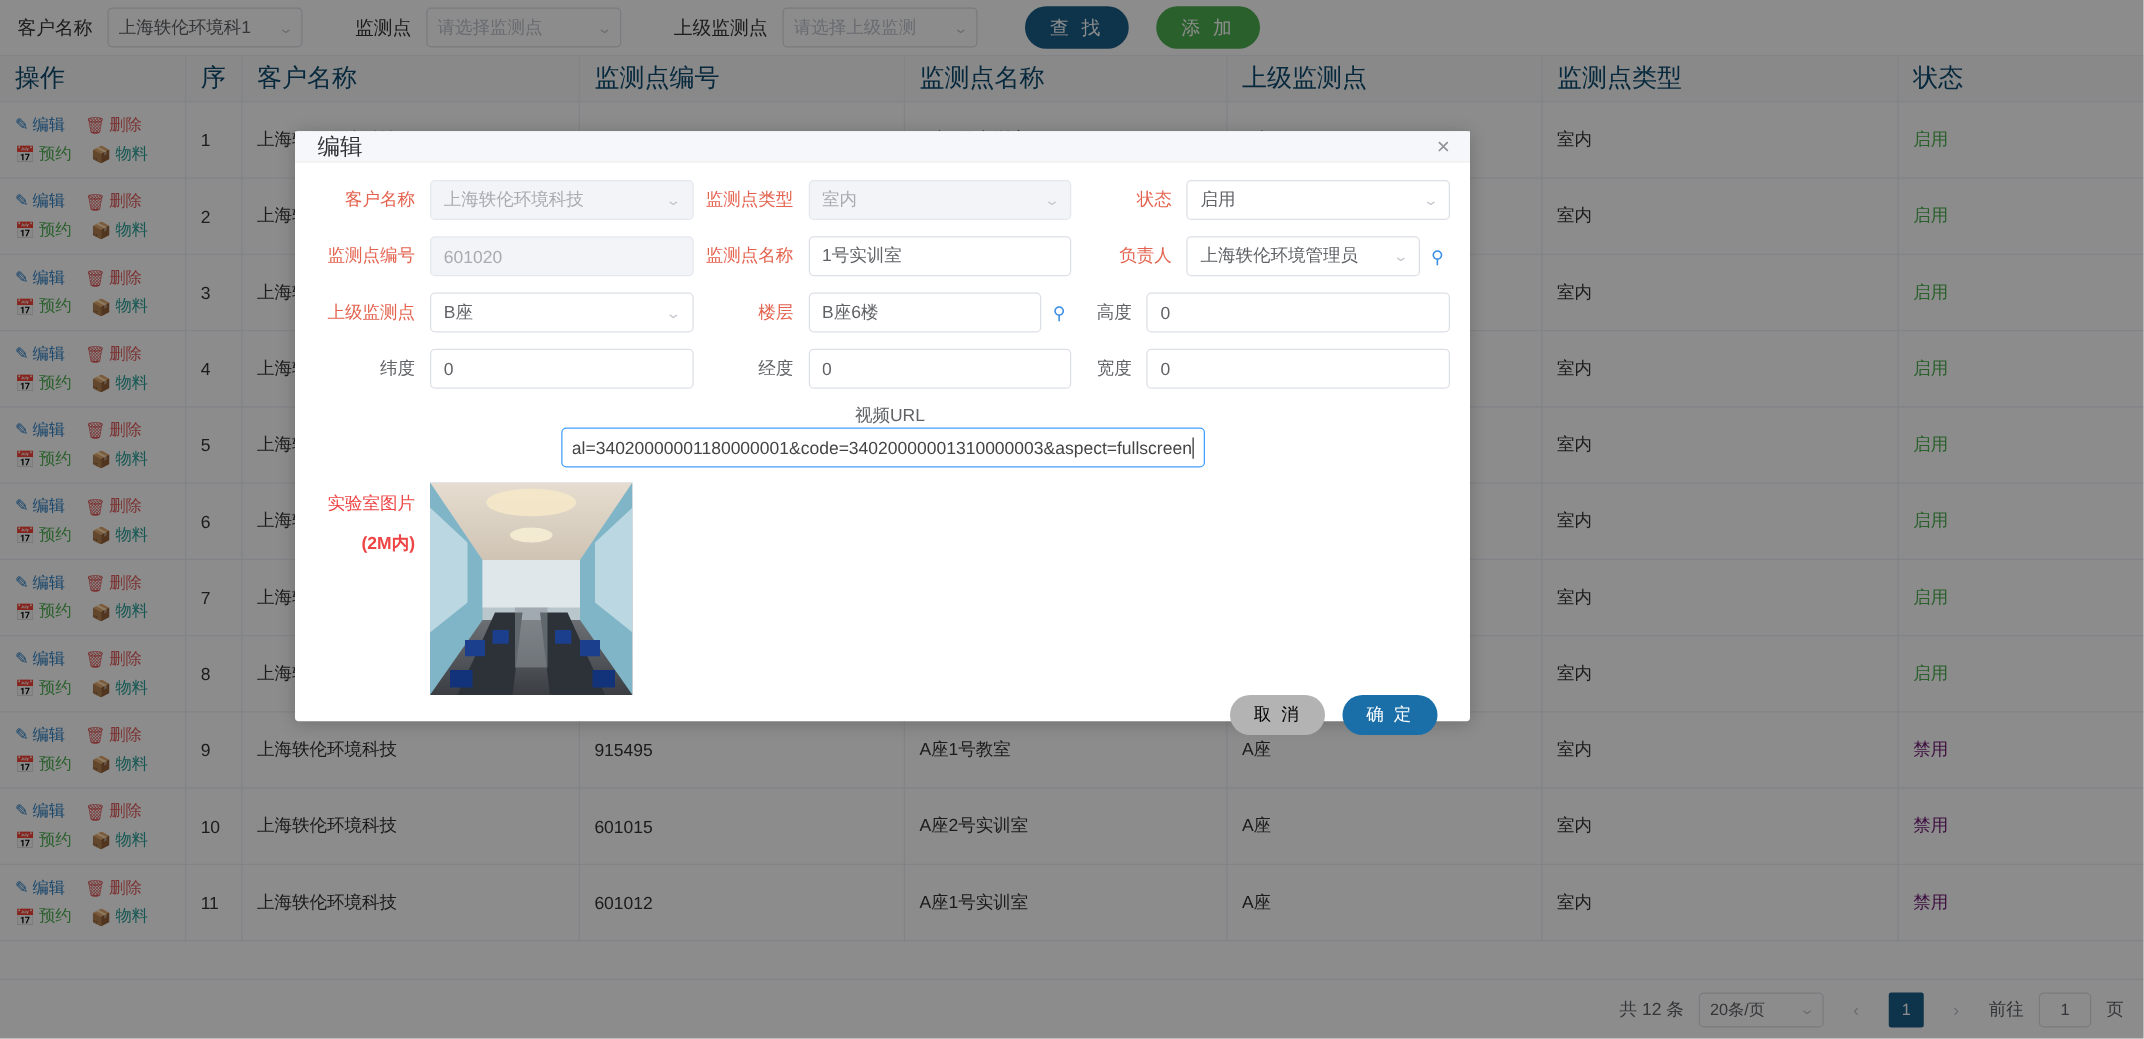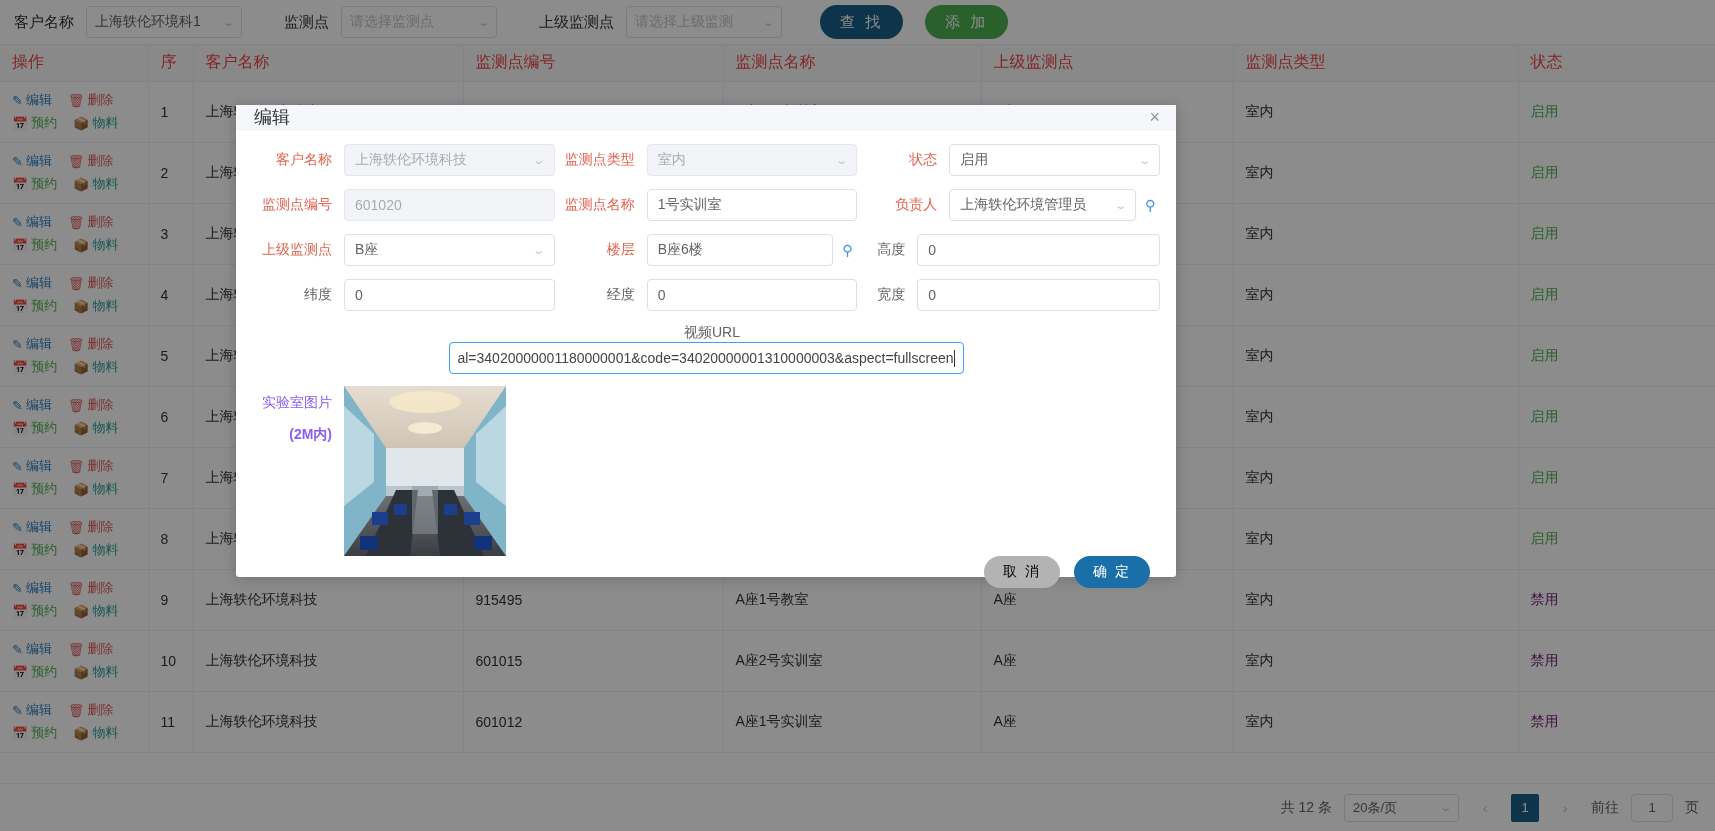--- a/index.html
+++ b/index.html
@@ -36,21 +36,21 @@
     height: 34px; border-radius: 17px; border: none; color: #fff;
     font-size: 15px; letter-spacing: 3px; padding: 16px 20px; cursor: pointer;
     display: inline-flex; align-items: center; justify-content: center;
   }
   .btn-find { background: #1a5f8a; margin-left: 28px; }
   .btn-add { background: #4caf50; margin-left: 12px; }
 
   
   table.grid { width: 1715px; border-collapse: collapse; table-layout: fixed; }
   table.grid th {
-    height: 36px; background: #fafafa; color: #ef4444; font-size: 16px;
+    height: 36px; background: #fafafa; color: #0c4a6e; font-size: 20px;
     font-weight: normal; text-align: left; padding: 0 12px;
     border-bottom: 1px solid #ebeef5; border-right: 1px solid #ebeef5;
   }
   table.grid td {
     height: 61px; font-size: 14px; color: #333; padding: 0 12px;
     border-bottom: 1px solid #ebeef5; border-right: 1px solid #ebeef5;
     vertical-align: middle;
   }
   .ops { display: flex; flex-direction: column; gap: 5px; }
   .ops .line { display: flex; gap: 16px; }
@@ -63,21 +63,21 @@
   .st-off { color: #701a75; }
 
   
   .pager {
     position: absolute; left: 0; bottom: 0; width: 1715px; height: 48px;
     display: flex; align-items: center; justify-content: flex-end;
     gap: 12px; padding-right: 16px; background: #fff; font-size: 14px; color: #606266;
     border-top: 1px solid #ebeef5;
   }
   .pg-size {
-    height: 28px; width: 115px; border: 1px solid #dcdfe6; border-radius: 4px;
+    height: 28px; width: 100px; border: 1px solid #dcdfe6; border-radius: 4px;
     display: flex; align-items: center; padding: 0 8px; font-size: 13px; color: #606266;
   }
   .pg-arrow {
     width: 28px; height: 28px; display: flex; align-items: center; justify-content: center;
     color: #c0c4cc; font-size: 14px; background: #fff; cursor: pointer;
   }
   .pg-num {
     min-width: 28px; height: 28px; display: flex; align-items: center; justify-content: center;
     background: #1a5f8a; color: #fff; font-size: 13px; border-radius: 2px; cursor: pointer;
   }
@@ -132,21 +132,21 @@
   .url-input {
     width: 515px; height: 32px; border: 1px solid #409eff; border-radius: 4px;
     display: flex; align-items: center; padding: 0 8px; font-size: 14px; color: #444;
     overflow: hidden; white-space: nowrap; background: #fff;
   }
   .caret-bar {
     display: inline-block; width: 1px; height: 17px; background: #333;
     margin-left: 0px;
   }
   .img-row { display: flex; align-items: flex-start; }
-  .img-label { width: 92px; text-align: right; padding-right: 12px; font-size: 14px; color: #8b5cf6; line-height: 32px;}
+  .img-label { width: 92px; text-align: right; padding-right: 12px; font-size: 14px; color: #ef4444; line-height: 32px;}
   .img-label .l2 { font-weight: bold; display: block; margin-top: 0px; }
   .thumb {
     width: 162px; height: 170px; overflow: hidden; position: relative;
     background: linear-gradient(#cfd7dd,#9aa6ad);
   }
   .dlg-foot {
     height: 72px; display: flex; align-items: center; justify-content: flex-end;
     padding-right: 26px; gap: 14px;
   }
   .btn-cancel, .btn-ok {

